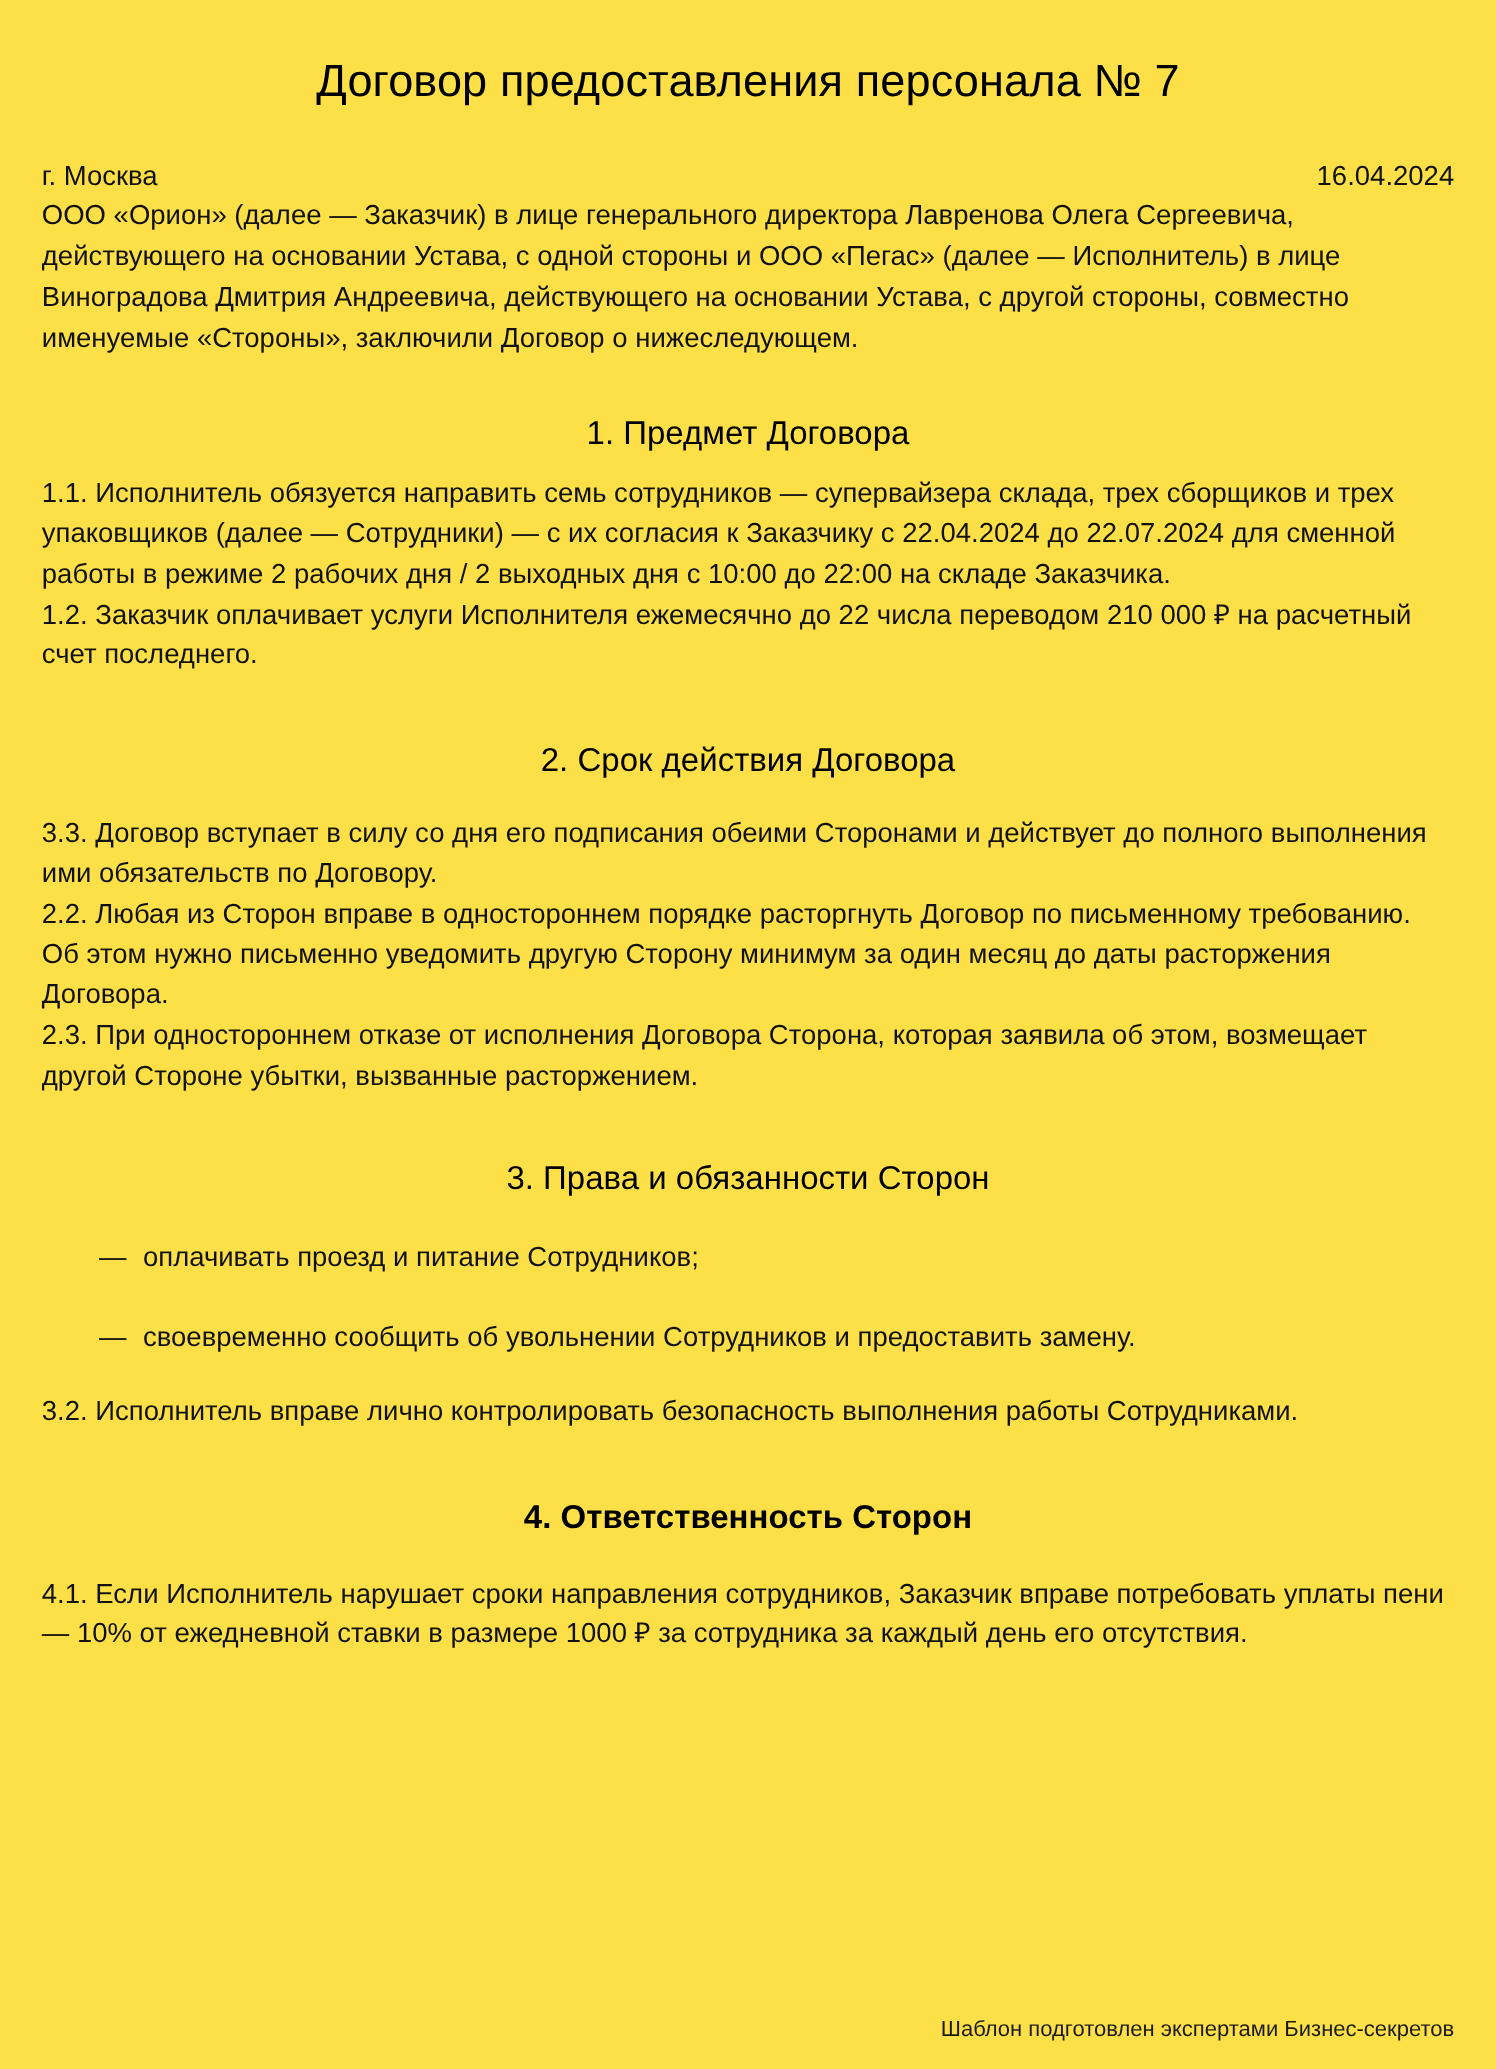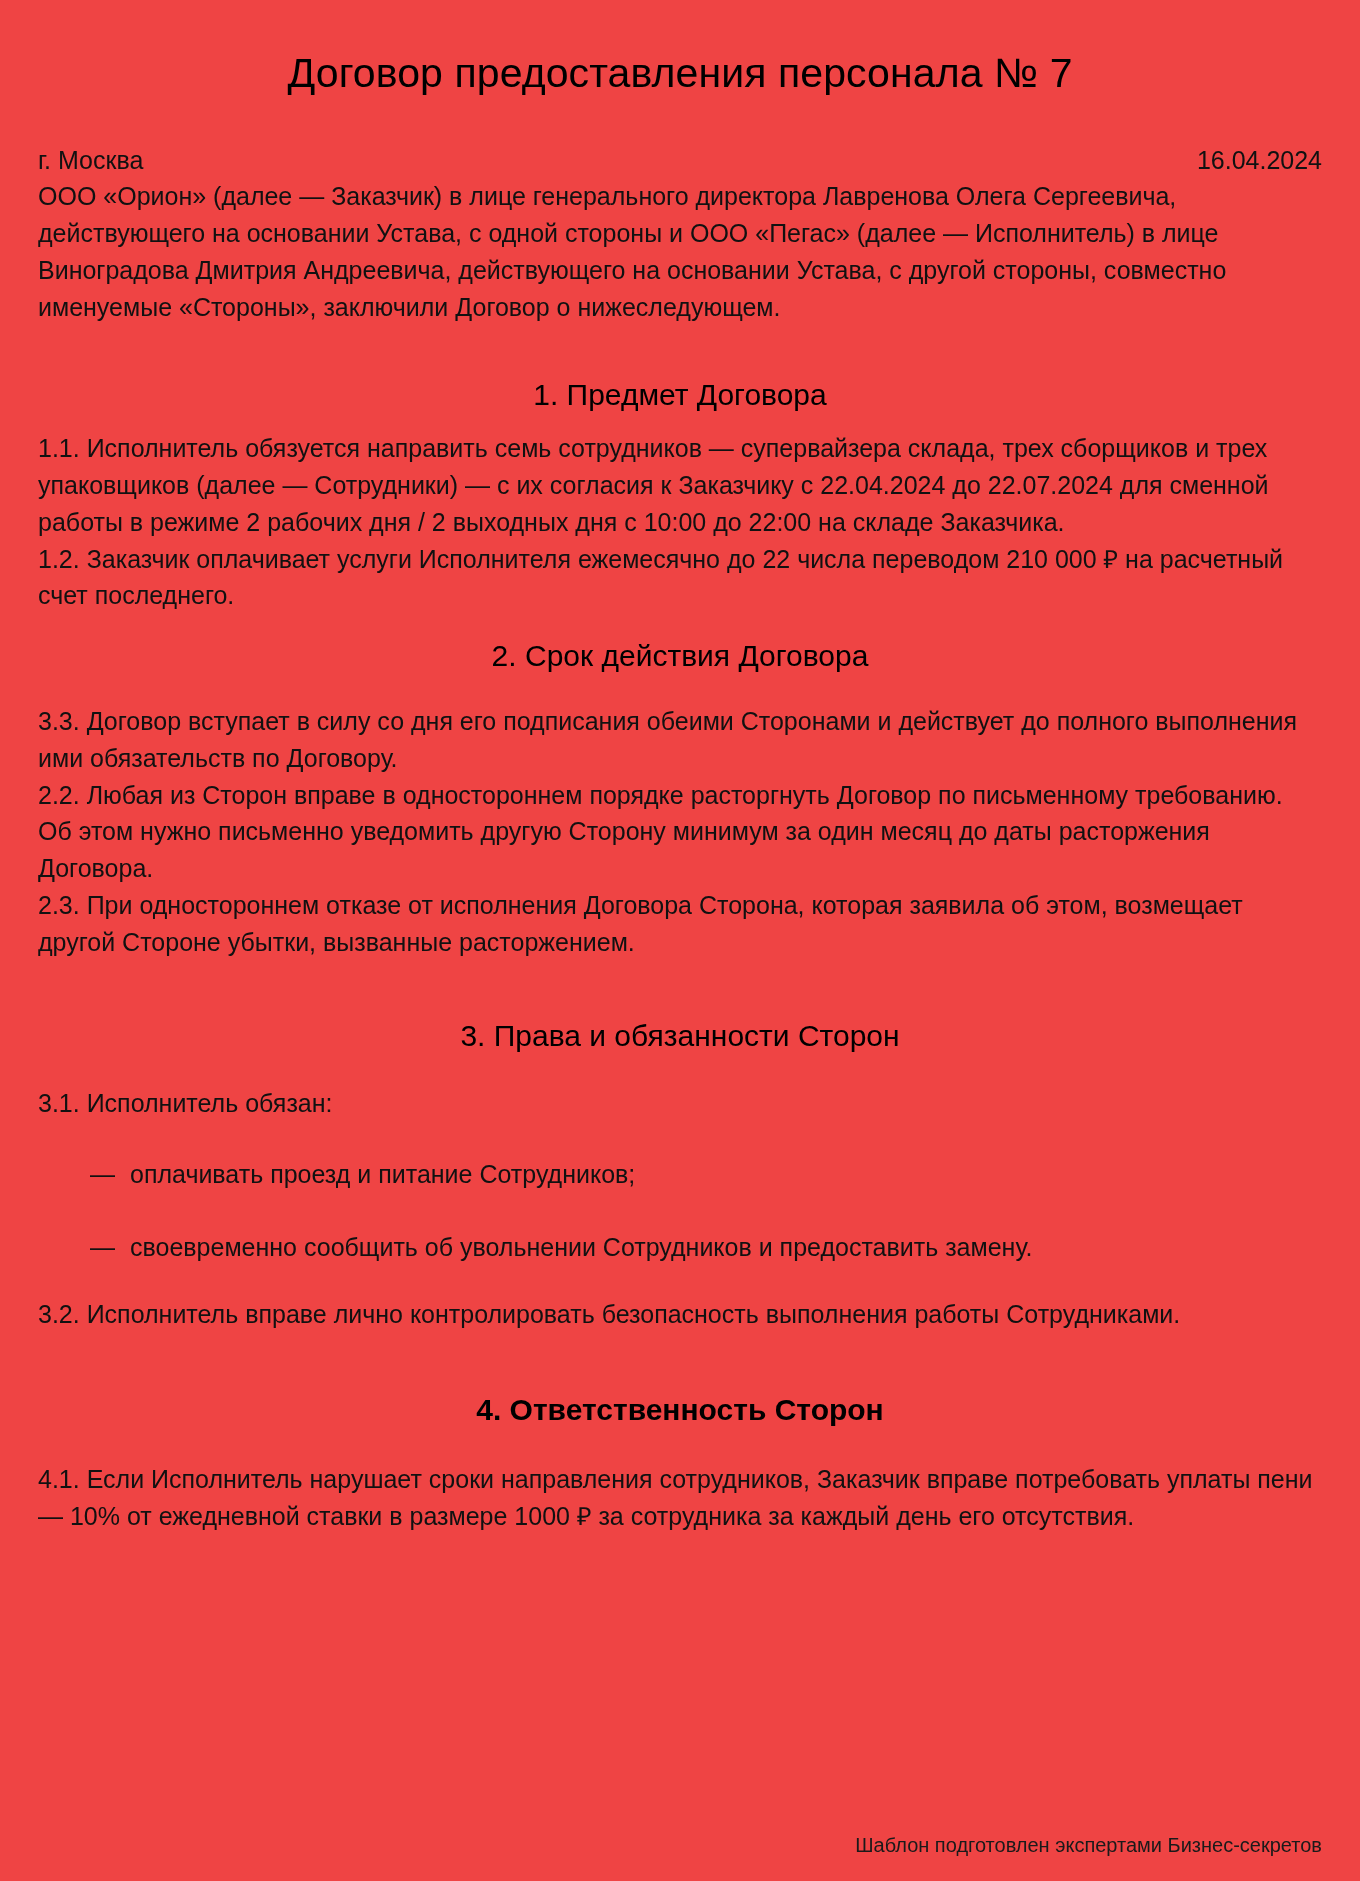--- a/index.html
+++ b/index.html
@@ -14,21 +14,21 @@
     font-family: "Liberation Sans", sans-serif;
     color: #111111;
     -webkit-font-smoothing: antialiased;
   }
   .page {
     box-sizing: border-box;
     width: 1360px;
     min-height: 1881px;
     padding: 38px 38px 18px 38px;
     position: relative;
-    background: #ef4444;
+    background: #fde047;
   }
   .doc-title {
     font-size: 41px;
     font-weight: 400;
     text-align: center;
     letter-spacing: 0.1px;
     margin: 10px 0 0 0;
     line-height: 1.25;
     color: #000000;
   }
@@ -56,21 +56,21 @@
     margin-top: 26px;
   }
   .section-heading {
     font-size: 30px;
     font-weight: 400;
     text-align: center;
     color: #000000;
     line-height: 1.3;
   }
   .sec1 { margin: 50px 0 16px 0; }
-  .sec2 { margin: 22px 0 28px 0; }
+  .sec2 { margin: 58px 0 28px 0; }
   .sec3 { margin: 56px 0 30px 0; }
   .sec4 { margin: 58px 0 32px 0; font-weight: bold; }
 
   .clause { margin-bottom: 30px; }
   .clause:last-child { margin-bottom: 0; }
 
   .bullet-list {
     list-style: none;
     margin: 34px 0 30px 0;
     padding: 0;
@@ -118,21 +118,20 @@
   <h2 class="section-heading sec1">1. Предмет Договора</h2>
   <p class="para clause">1.1. Исполнитель обязуется направить семь сотрудников — супервайзера склада, трех сборщиков и трех упаковщиков (далее — Сотрудники) — с их согласия к Заказчику с 22.04.2024 до 22.07.2024 для сменной работы в режиме 2 рабочих дня / 2 выходных дня с 10:00 до 22:00 на складе Заказчика.</p>
   <p class="para clause">1.2. Заказчик оплачивает услуги Исполнителя ежемесячно до 22 числа переводом 210 000 ₽ на расчетный счет последнего.</p>
 
   <h2 class="section-heading sec2">2. Срок действия Договора</h2>
   <p class="para clause">3.3. Договор вступает в силу со дня его подписания обеими Сторонами и действует до полного выполнения ими обязательств по Договору.</p>
   <p class="para clause">2.2. Любая из Сторон вправе в одностороннем порядке расторгнуть Договор по письменному требованию. Об этом нужно письменно уведомить другую Сторону минимум за один месяц до даты расторжения Договора.</p>
   <p class="para clause">2.3. При одностороннем отказе от исполнения Договора Сторона, которая заявила об этом, возмещает другой Стороне убытки, вызванные расторжением.</p>
 
   <h2 class="section-heading sec3">3. Права и обязанности Сторон</h2>
-  <p class="para">3.1. Исполнитель обязан:</p>
 
   <ul class="bullet-list">
     <li class="bullet-item">
       <span class="bullet-marker">—</span>
       <span class="bullet-text">оплачивать проезд и питание Сотрудников;</span>
     </li>
     <li class="bullet-item">
       <span class="bullet-marker">—</span>
       <span class="bullet-text">своевременно сообщить об увольнении Сотрудников и предоставить замену.</span>
     </li>

